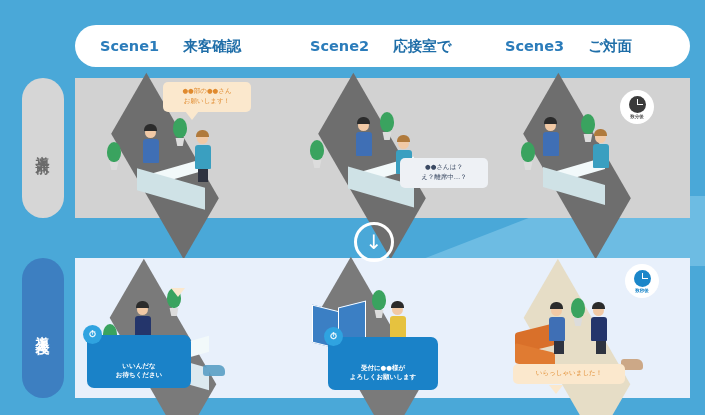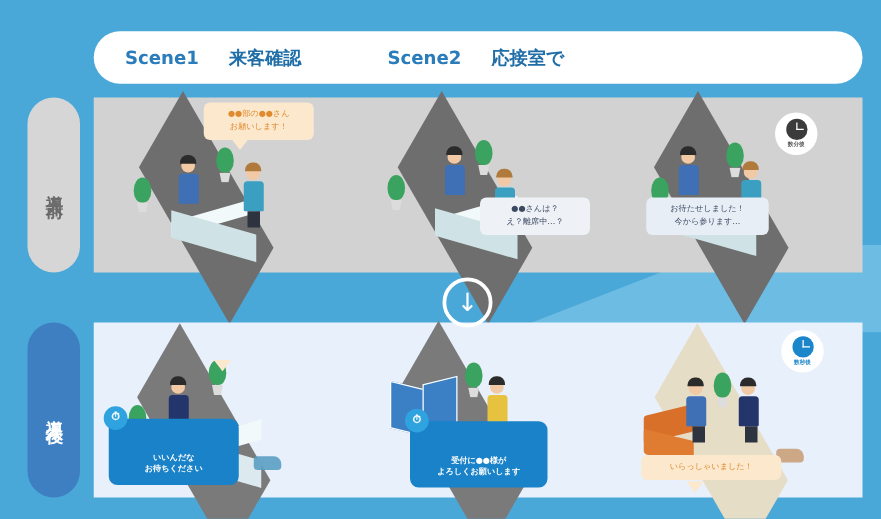--- a/index.html
+++ b/index.html
@@ -149,20 +149,24 @@
 
   <div class="header-pill">
     <div class="scene s1">
       <span class="num">Scene1</span>
       <span class="jp">来客確認</span>
     </div>
     <div class="scene s2">
       <span class="num">Scene2</span>
       <span class="jp">応接室で</span>
     </div>
+    <div class="scene s3">
+      <span class="num">Scene3</span>
+      <span class="jp">ご対面</span>
+    </div>
   </div>
 
   <div class="side-label side-before">導入前</div>
   <div class="side-label side-after">導入後</div>
 
   <div class="panel panel-before">
 
     <div class="cell c1">
       <div class="floor floor-gray" style="left:20px;bottom:18px;width:140px;height:68px;"></div>
       <div class="plant" style="left:32px;bottom:48px;">
@@ -210,21 +214,21 @@
         <div class="body suit-blue"></div>
       </div>
       <div class="desk desk-top" style="left:68px;bottom:40px;width:66px;height:12px;transform:skewY(-16deg);"></div>
       <div class="desk desk-side" style="left:68px;bottom:20px;width:66px;height:22px;transform:skewY(16deg);"></div>
       <div class="person" style="left:118px;bottom:44px;">
         <div class="head">
             <div class="hair" style="background:#b07a3c;"></div>
           </div>
         <div class="body suit-teal"></div>
       </div>
-      <div class="bubble bubble-gray" style="left:104px;top:80px;width:74px;">●●さんは？
+      <div class="bubble bubble-gray" style="left:120px;top:80px;width:74px;">●●さんは？
 え？離席中…？</div>
     </div>
 
     <div class="cell c3">
       <div class="floor floor-gray" style="left:22px;bottom:18px;width:140px;height:68px;"></div>
       <div class="plant" style="left:36px;bottom:48px;">
         <div class="leaf"></div>
           <div class="pot"></div>
       </div>
       <div class="plant" style="left:96px;bottom:76px;">
@@ -247,22 +251,20 @@
       </div>
 
       <div class="clock-badge" style="left:135px;top:12px;">
         <div class="clock-face clock-dark">
           <div class="hand" style="left:8px;top:3px;width:1.3px;height:6px;"></div>
           <div class="hand" style="left:8px;top:8px;width:6px;height:1.3px;"></div>
         </div>
         <div class="clock-label lbl-dark">数分後</div>
       </div>
 
-      <div class="bubble bubble-light" style="left:32px;top:80px;width:84px;">お待たせしました！
-今から参ります…</div>
     </div>
   </div>
 
   <div class="arrow-circle">
     <span>↓</span>
   </div>
 
   <div class="panel panel-after">
 
     <div class="cell c1">

